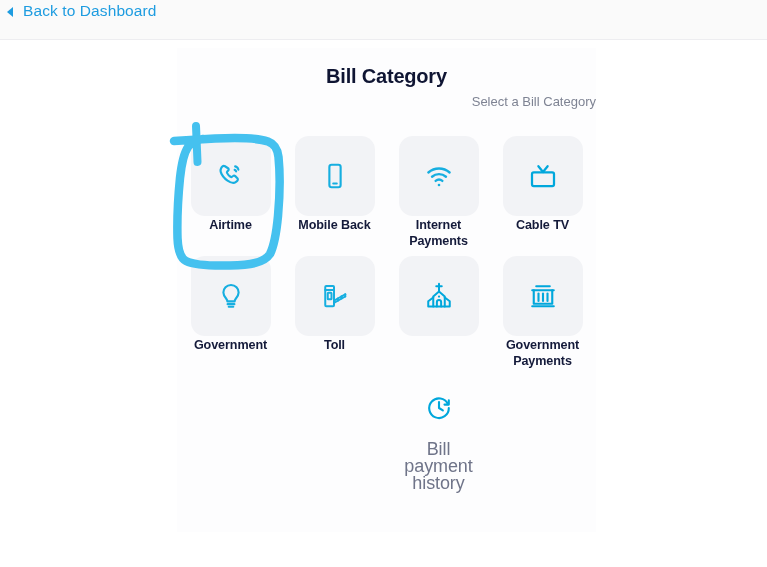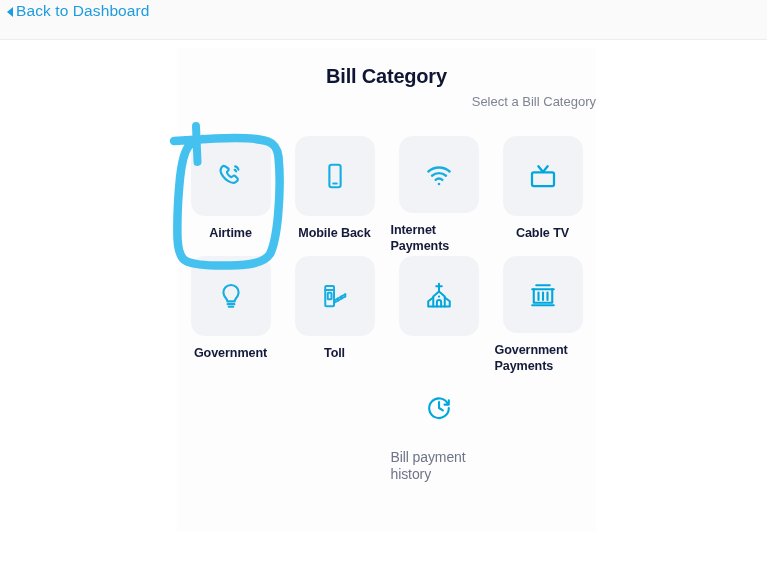--- a/index.html
+++ b/index.html
@@ -24,21 +24,21 @@
     background: #fafafa;
     border-bottom: 1px solid #ededf0;
     box-sizing: border-box;
   }
   #back-link {
     position: absolute;
     left: 7px;
     top: 2px;
     display: flex;
     align-items: center;
-    gap: 3px;
+    gap: 10px;
     color: #1e9ce0;
     font-size: 15.5px;
     font-weight: 500;
     letter-spacing: 0.1px;
     cursor: pointer;
     white-space: nowrap;
   }
   #back-caret {
     display: block;
     width: 0; height: 0;
@@ -111,32 +111,33 @@
     align-items: center;
     justify-content: center;
     cursor: pointer;
   }
   .tile.plain {
     background: transparent;
     height: 64px;
     align-items: center;
   }
   .cell-label {
-    margin-top: 9px;
+    margin-top: 1px;
+    text-align: center;
     color: #141a3a;
     font-size: 12.6px;
     font-weight: 600;
     line-height: 16px;
     letter-spacing: -0.1px;
     max-width: 96px;
   }
   .cell-label.muted {
     color: #6f7489;
     font-weight: 500;
-    font-size: 14px;
+    font-size: 18px;
     line-height: 17px;
   }
 
   .icon svg { display: block; }
 
   
   .dots {
     display: flex;
     gap: 5px;
   }

